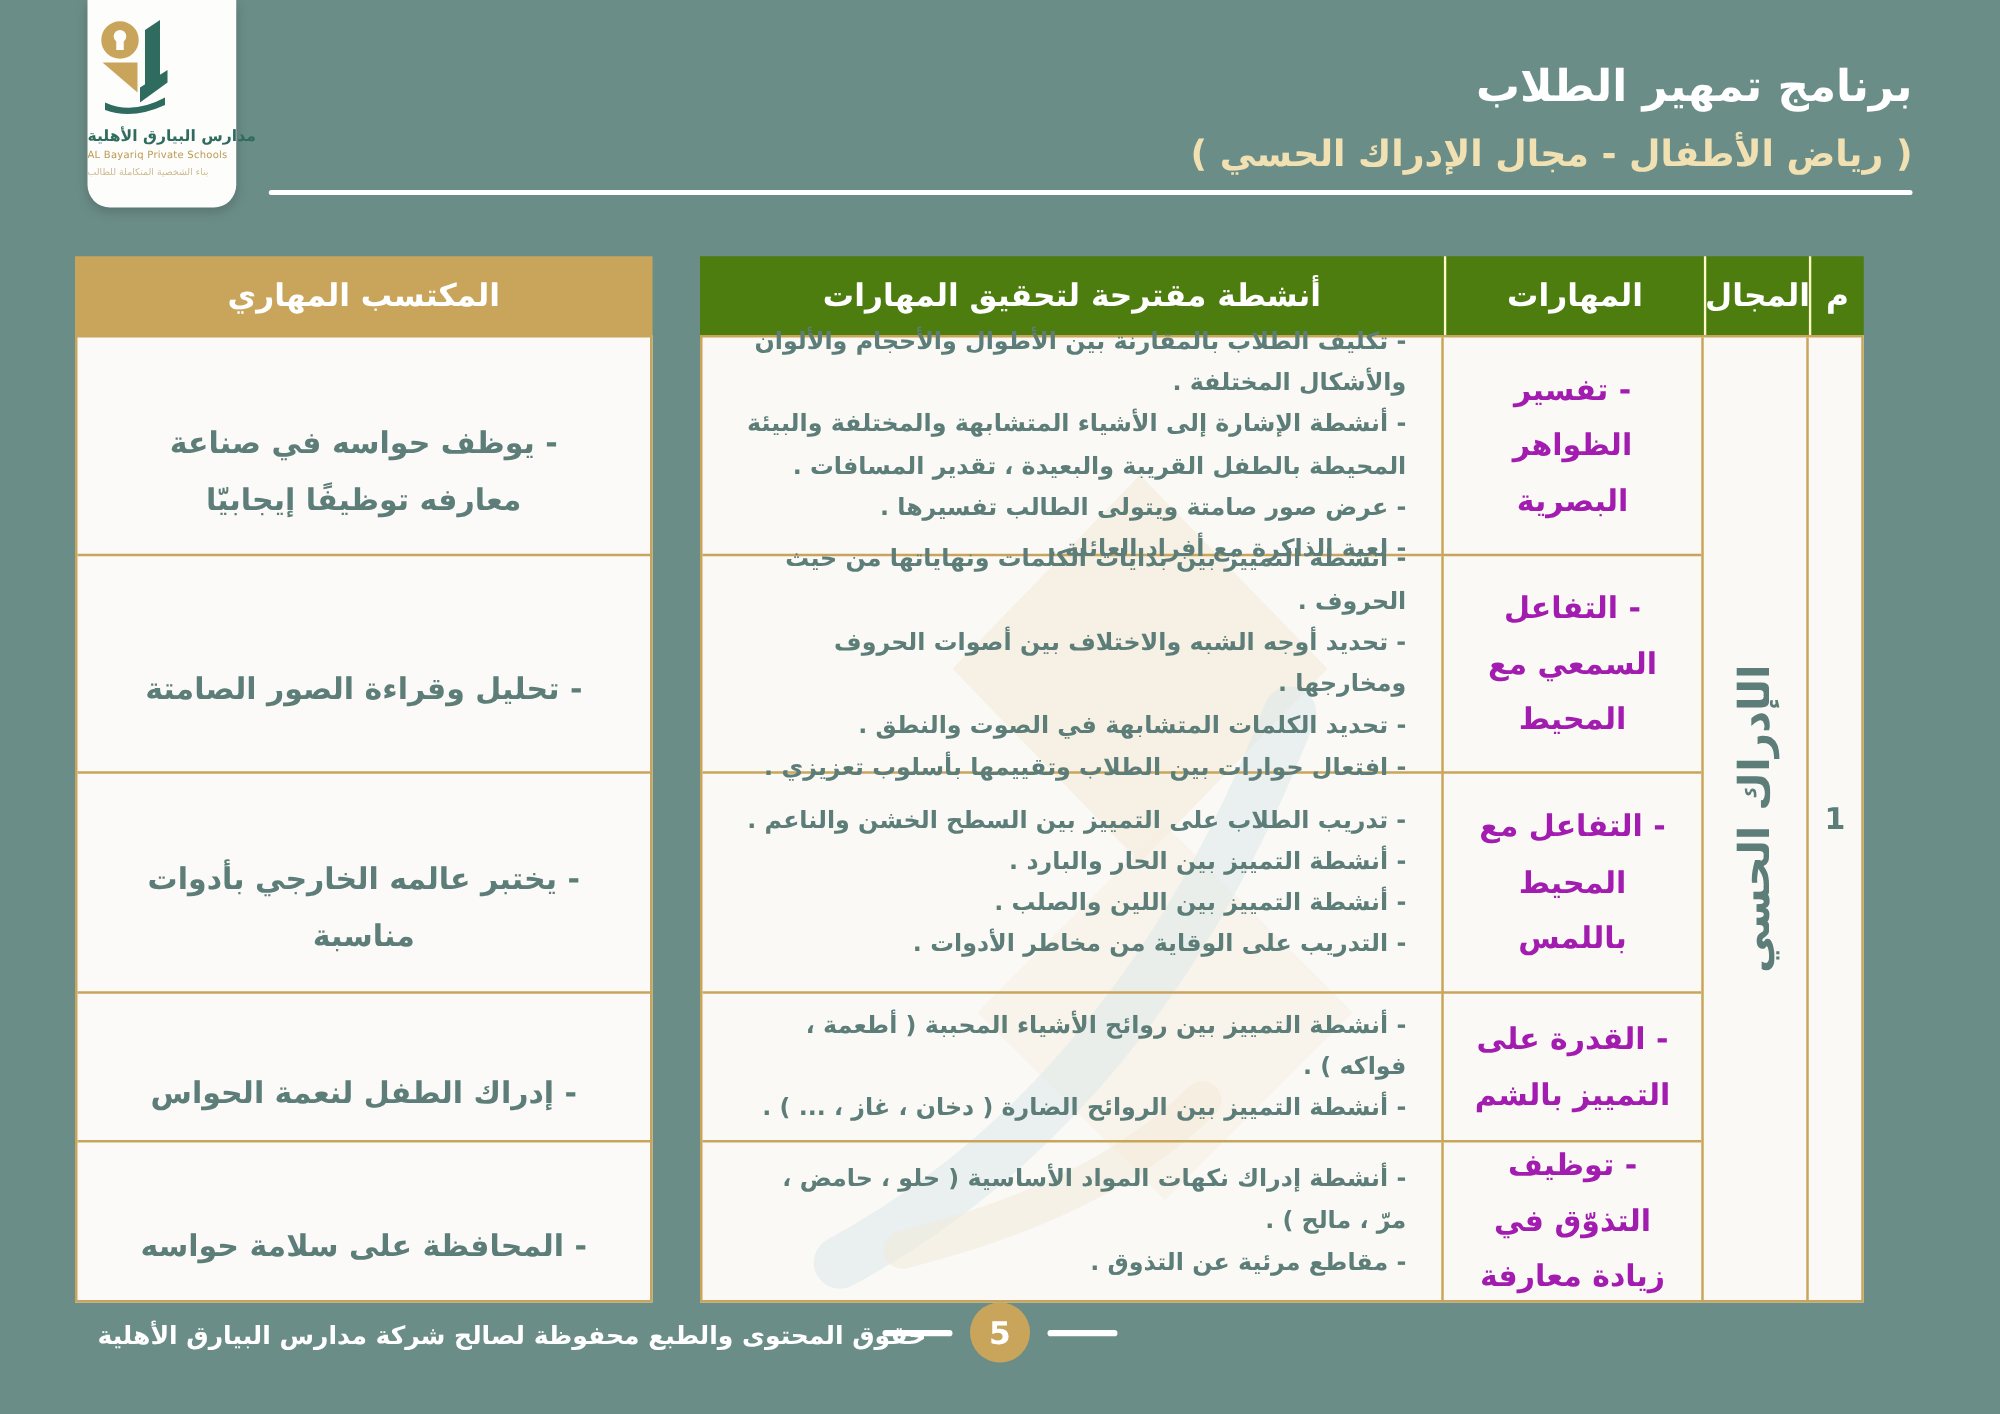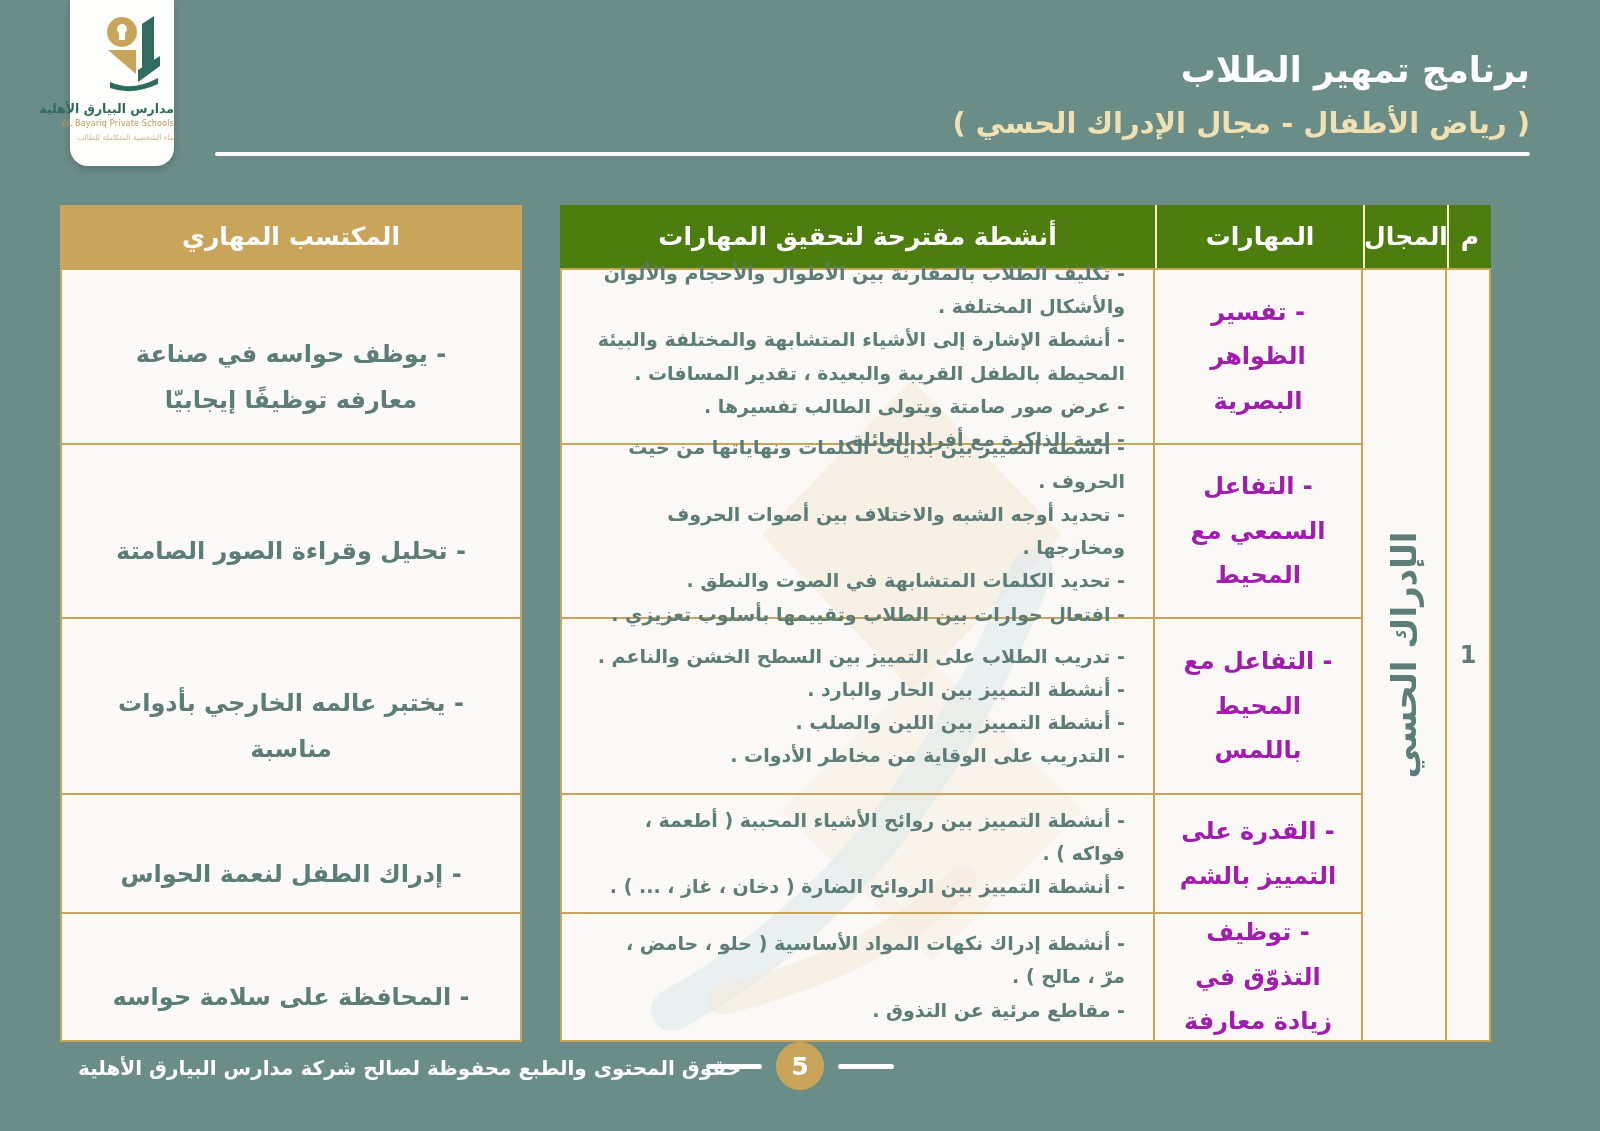--- a/index.html
+++ b/index.html
@@ -7,25 +7,25 @@
   body {
     position:relative;
     background:#6B8D88;
     font-family:"DejaVu Sans", sans-serif;
     overflow:hidden;
   }
 
   
   .logo-card {
     position:absolute; left:70px; top:0;
-    width:104px; height:166px;
+    width:119px; height:166px;
     background:#FDFDFB;
     border-radius:0 0 18px 18px;
     box-shadow:0 3px 9px rgba(0,0,0,.18);
-    display:flex; flex-direction:column; align-items:flex-start;
+    display:flex; flex-direction:column; align-items:flex-end;
     padding-top:12px;
     text-align:center;
     direction:rtl;
   }
   .logo-ar  { color:#2F6B5F; font-size:12.5px; font-weight:bold; margin-top:5px; white-space:nowrap; }
   .logo-en  { color:#BD9A54; font-size:8px; margin-top:3px; letter-spacing:.2px; white-space:nowrap; direction:ltr; }
   .logo-tag { color:#CDB990; font-size:7.5px; margin-top:5px; white-space:nowrap; }
 
   
   .titles { position:absolute; top:30px; right:70px; text-align:right; direction:rtl;margin-top:20px; }

